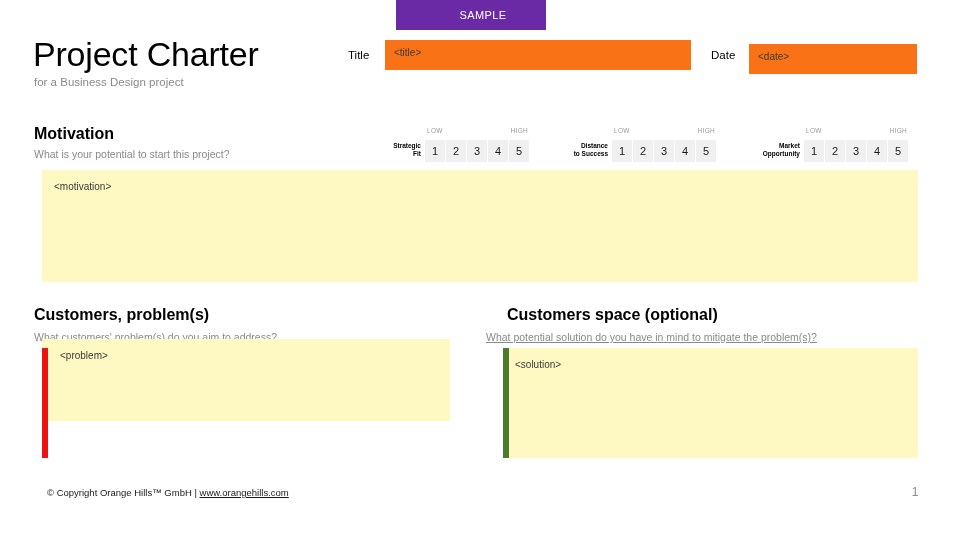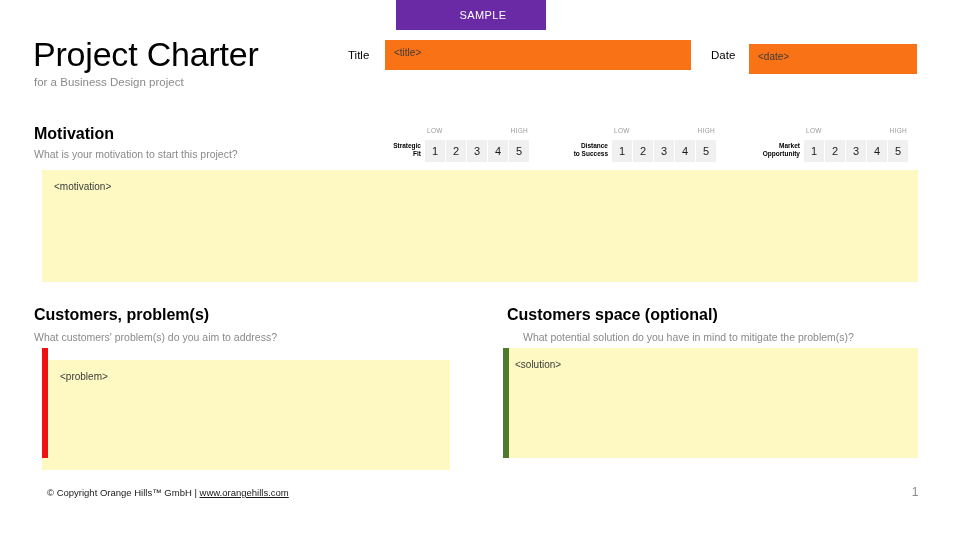--- a/index.html
+++ b/index.html
@@ -92,34 +92,34 @@
     line-height: 14px;
     white-space: nowrap;
   }
 
   #motivation-heading { left: 34px; top: 124px; }
   #motivation-sub     { left: 34px; top: 147px; }
 
   #problem-heading { left: 34px; top: 305px; }
   #problem-sub     { left: 34px; top: 330px; }
   #solution-heading { left: 507px; top: 305px; }
-  #solution-sub     { left: 523px; top: 330px; }
+  #solution-sub     { left: 486px; top: 330px; text-decoration: underline; }
 
   
   .answer-box {
     position: absolute;
     background: #fef9c3;
     box-sizing: border-box;
     font-size: 10px;
     color: #3b3b3b;
     line-height: 14px;
     padding: 10px 12px;
   }
   #motivation-box { left: 42px; top: 170px; width: 876px; height: 112px; }
-  #problem-box    { left: 42px; top: 360px; width: 408px; height: 110px; padding-left: 18px; }
+  #problem-box    { left: 42px; top: 339px; width: 408px; height: 82px; padding-left: 18px; }
   #solution-box   { left: 503px; top: 348px; width: 415px; height: 110px; }
 
   .accent-bar {
     position: absolute;
     width: 6px;
     top: 348px;
     height: 110px;
   }
   #problem-accent  { left: 42px; background: #EE1111; }
   #solution-accent { left: 503px; background: #4E7A2E; }
@@ -208,21 +208,21 @@
 <div class="page-title">Project Charter</div>
 <div class="page-subtitle">for a Business Design project</div>
 
 <div class="field-label" id="title-label">Title</div>
 <div class="field-box" id="title-box">&lt;title&gt;</div>
 
 <div class="field-label" id="date-label">Date</div>
 <div class="field-box" id="date-box">&lt;date&gt;</div>
 
 <div class="section-heading" id="motivation-heading">Motivation</div>
-<div class="section-sub" id="motivation-sub">What is your motivation to start this project?</div>
+<div class="section-sub" id="motivation-sub">What is your potential to start this project?</div>
 
 <div class="scale" id="scale-0">
   <div class="scale-label">
     <span>Strategic</span><br>
     <span>Fit</span>
   </div>
   <div class="scale-ends">
     <span class="scale-end low">LOW</span>
     <span class="scale-end high">HIGH</span>
   </div>

